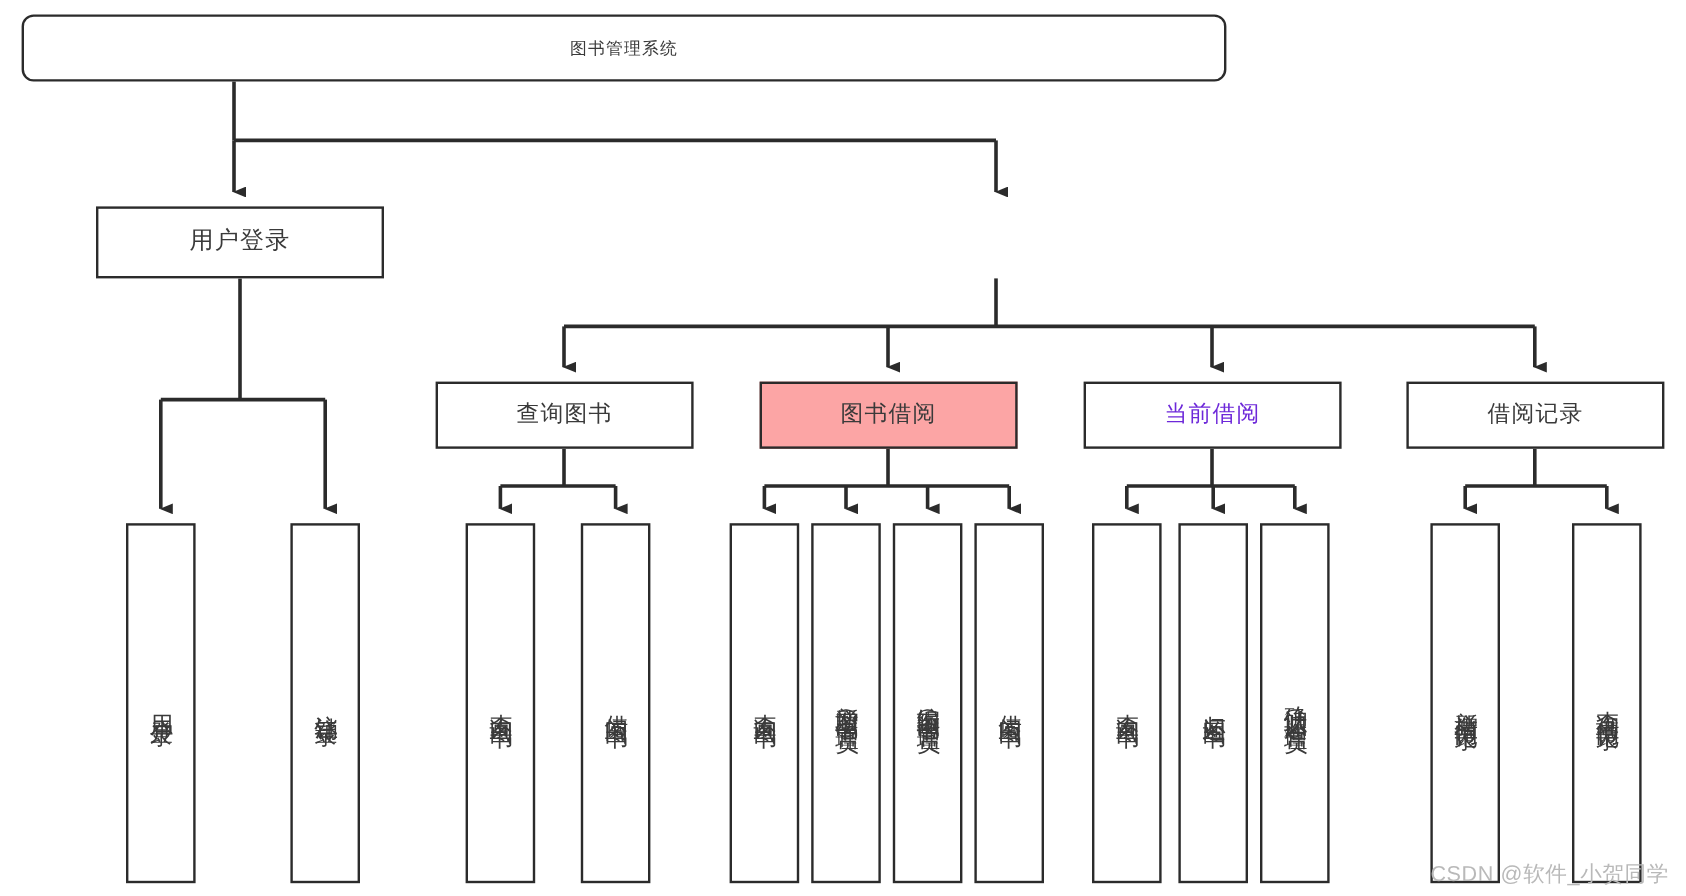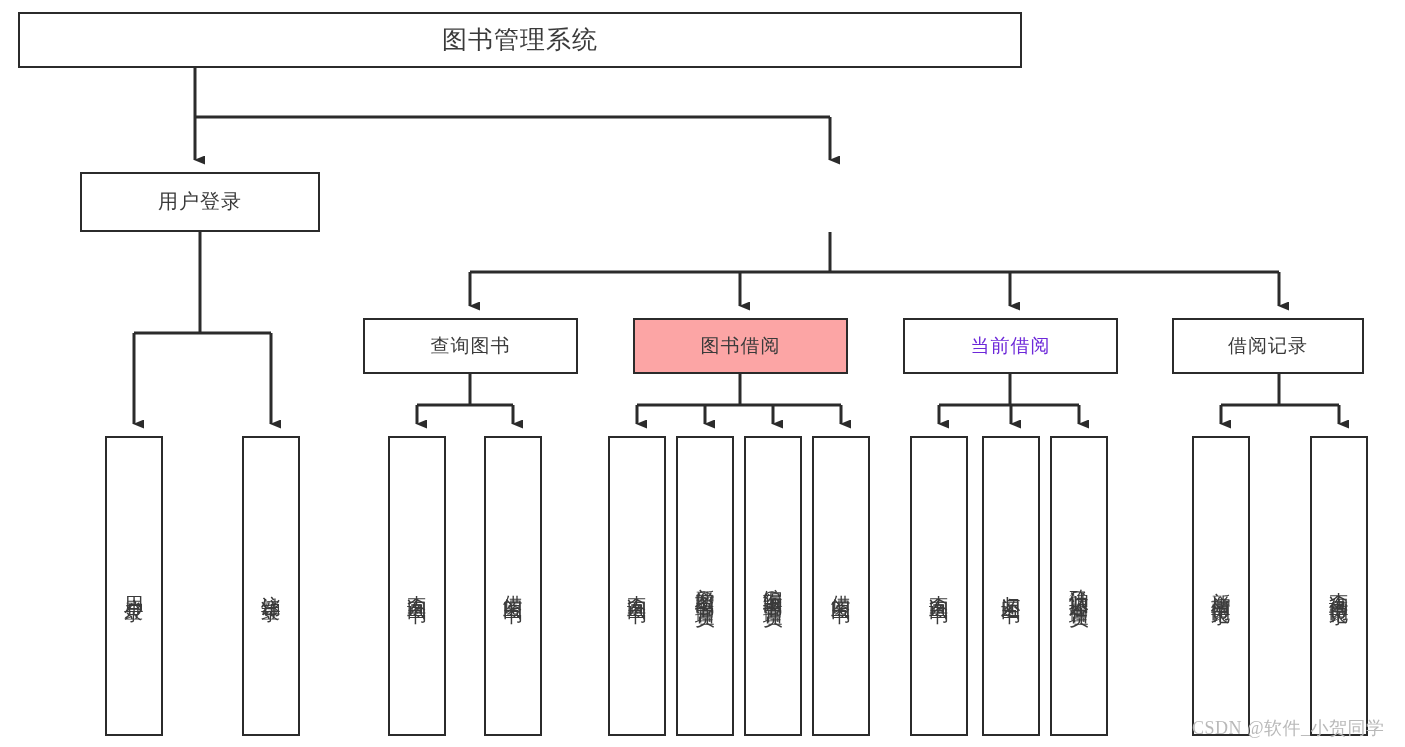--- a/index.html
+++ b/index.html
@@ -32,22 +32,23 @@
     background: #ffffff;
     border: 2px solid #2b2b2b;
     display: flex;
     align-items: center;
     justify-content: center;
     color: #3a3a3a;
     line-height: 1.18;
     text-align: center;
   }
   .node.root {
-    font-size: 25px;
+    font-size: 14px;
     letter-spacing: 1px;
+    border-radius: 10px;
   }
   .node.level2 {
     font-size: 20px;
     letter-spacing: 1px;
   }
   .node.level3 {
     font-size: 19px;
     letter-spacing: 1px;
   }
   .node.leaf {
@@ -59,21 +60,21 @@
     letter-spacing: 3px;
     line-height: 1.05;
     white-space: nowrap;
   }
   .watermark {
     position: absolute;
     font-size: 18px;
     color: #b9b9b9;
     white-space: nowrap;
     letter-spacing: 0.5px;
-    font-family: Liberation Serif, serif;
+    font-family: Liberation Sans, sans-serif;
   }
 </style>
 </head>
 <body>
 
 <div id="diagram-root" style="background: rgb(255, 255, 255);">
 
   <svg id="edge-layer" viewBox="0 0 1405 747" width="1405" height="747" xmlns="http://www.w3.org/2000/svg">
     <defs>
       <marker id="arrowhead" markerWidth="9" markerHeight="11" refX="4.5" refY="10" orient="auto" markerUnits="userSpaceOnUse">
@@ -137,21 +138,21 @@
 
   <div class="node level3" style="left: 363px; top: 318px; width: 215px; height: 56px; border-color: rgb(43, 43, 43); background: rgb(255, 255, 255); color: rgb(58, 58, 58);">
     <span>查询图书</span>
   </div>
   <div class="node level3" style="left: 633px; top: 318px; width: 215px; height: 56px; border-color: rgb(43, 43, 43); background: #fca5a5; color: rgb(58, 58, 58);">
     <span>图书借阅</span>
   </div>
   <div class="node level3" style="left: 903px; top: 318px; width: 215px; height: 56px; border-color: rgb(43, 43, 43); background: rgb(255, 255, 255); color: #6d28d9;">
     <span>当前借阅</span>
   </div>
-  <div class="node level3" style="left: 1172px; top: 318px; width: 192px; height: 56px; border-color: rgb(43, 43, 43); background: rgb(255, 255, 255); color: rgb(58, 58, 58);">
+  <div class="node level3" style="left: 1172px; top: 318px; width: 215px; height: 56px; border-color: rgb(43, 43, 43); background: rgb(255, 255, 255); color: rgb(58, 58, 58);">
     <span>借阅记录</span>
   </div>
 
   <div class="node leaf" style="left: 105px; top: 436px; width: 58px; height: 300px; border-color: rgb(43, 43, 43); background: rgb(255, 255, 255); color: rgb(58, 58, 58);">
     <span class="vtext">用户登录</span>
   </div>
   <div class="node leaf" style="left: 242px; top: 436px; width: 58px; height: 300px; border-color: rgb(43, 43, 43); background: rgb(255, 255, 255); color: rgb(58, 58, 58);">
     <span class="vtext">注销登录</span>
   </div>
   <div class="node leaf" style="left: 388px; top: 436px; width: 58px; height: 300px; border-color: rgb(43, 43, 43); background: rgb(255, 255, 255); color: rgb(58, 58, 58);">

